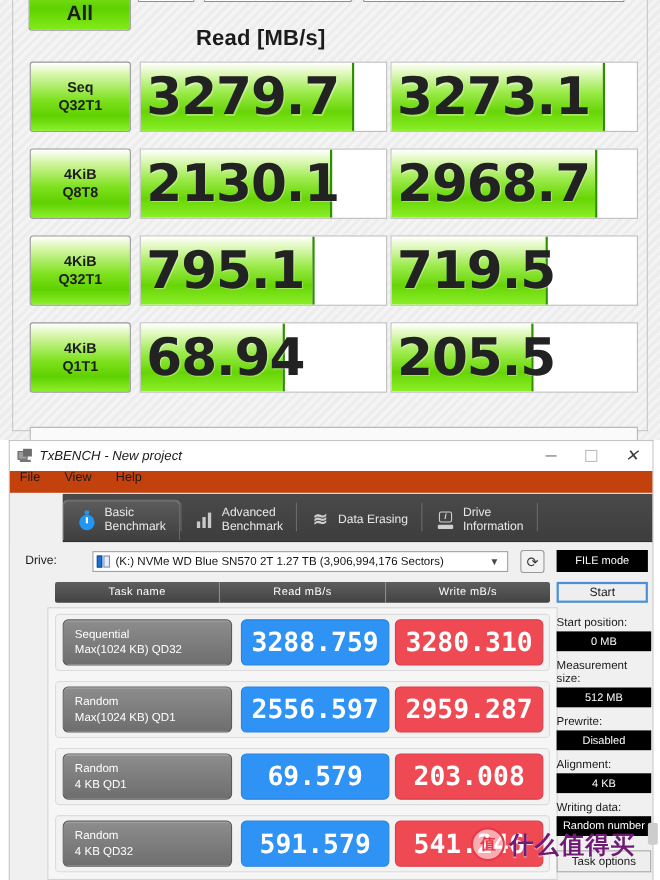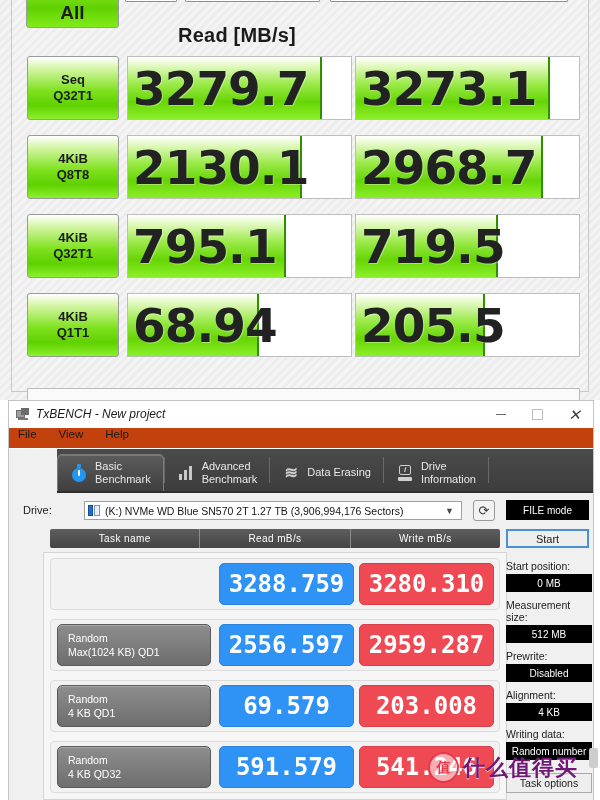--- a/index.html
+++ b/index.html
@@ -428,20 +428,24 @@
         <div>Task name</div>
         <div>Read mB/s</div>
         <div>Write mB/s</div>
       </div>
 
       <div class="start-btn">Start</div>
 
       <div class="results">
         <div id="tx-rows">
             <div class="res-row" style="top: 5px;">
+              <div class="res-name">
+                <span>Sequential</span>
+                <span>Max(1024 KB) QD32</span>
+              </div>
               <div class="res-val read">3288.759</div>
               <div class="res-val write">3280.310</div>
             </div>
             <div class="res-row" style="top: 66px;">
               <div class="res-name">
                 <span>Random</span>
                 <span>Max(1024 KB) QD1</span>
               </div>
               <div class="res-val read">2556.597</div>
               <div class="res-val write">2959.287</div>

